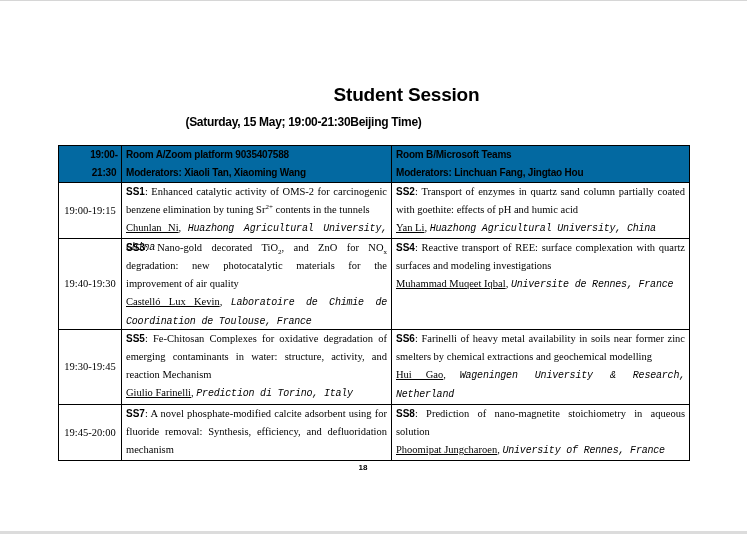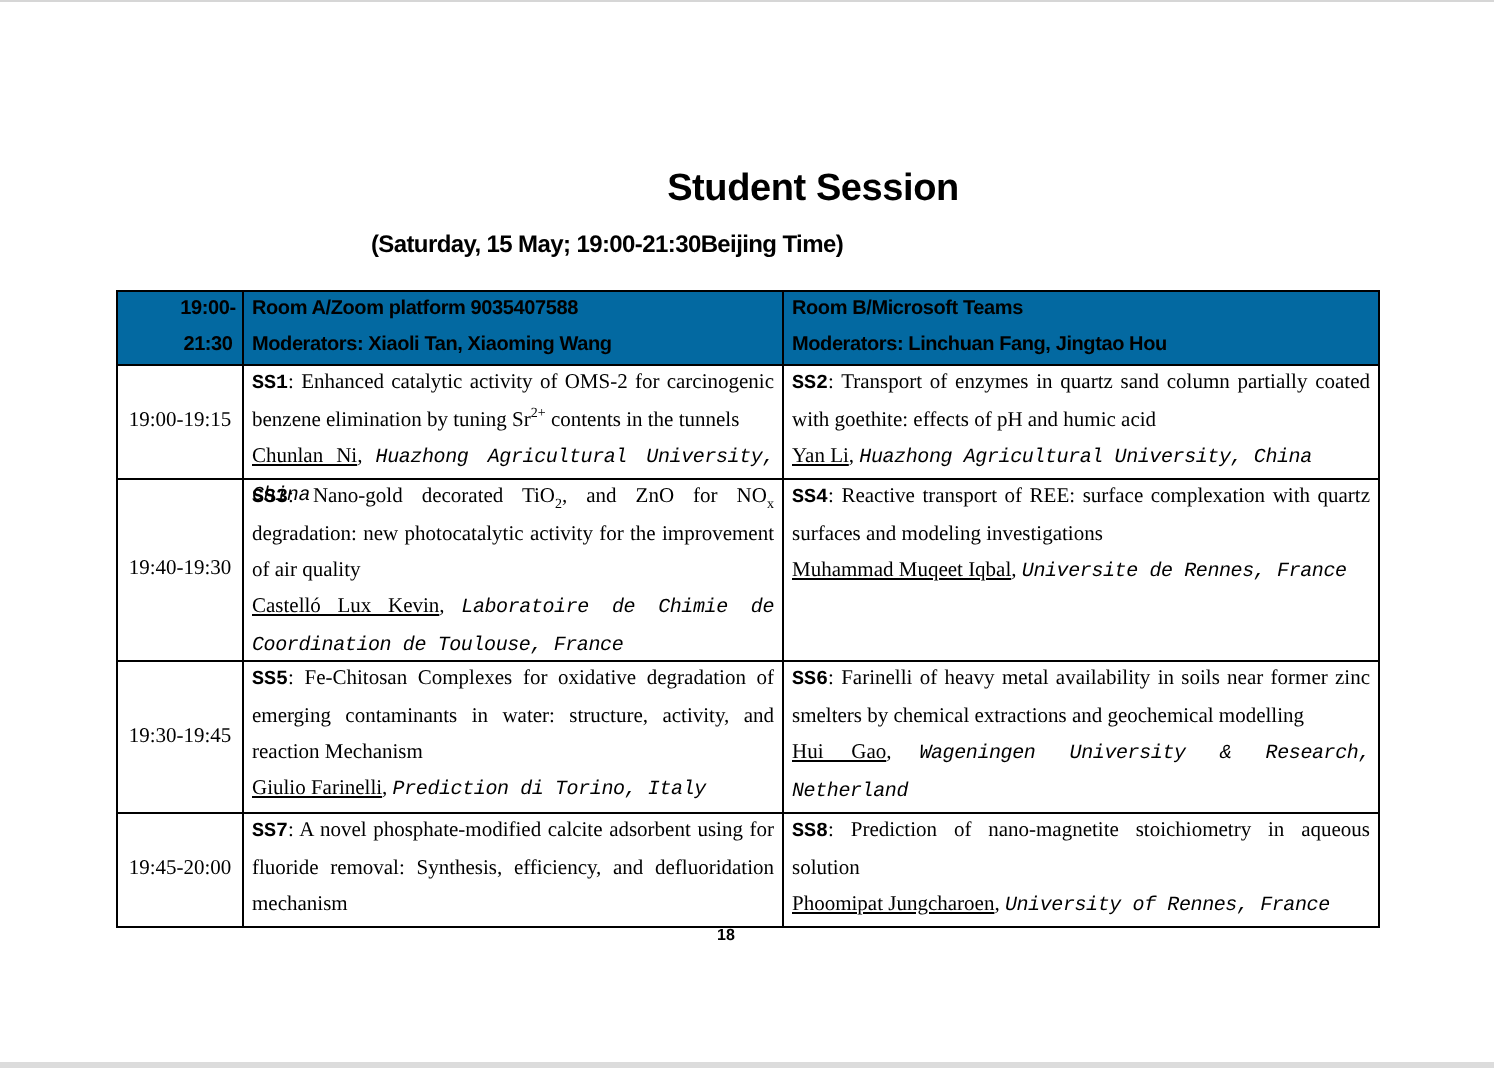--- a/index.html
+++ b/index.html
@@ -21,21 +21,21 @@
     position: absolute; left: 58px; top: 145px; width: 631px;
     border-collapse: collapse; table-layout: fixed;
   }
   table.sched td {
     border: 1px solid #000; vertical-align: top; padding: 0 4px;
     font-size: 10.5px; line-height: 18px; text-align: justify;
   }
   table.sched td.time { vertical-align: middle; text-align: center; padding: 0; font-size: 10.5px; }
   tr.head td { background: #0369a1; font-family: "Liberation Sans", sans-serif; font-weight: bold; font-size: 10px; letter-spacing: -0.2px; }
   tr.head td.time { font-size: 10px; padding-left: 28px; }
-  .code { font-family: Liberation Mono, monospace; font-weight: bold; font-size: 10px; }
+  .code { font-family: Liberation Sans, sans-serif; font-weight: bold; font-size: 10px; }
   .author { text-decoration: underline; }
   .affil { font-family: Liberation Mono, monospace; font-style: italic; font-size: 10px; letter-spacing: -0.2px; }
   .page-number {
     position: absolute; left: 0; width: 726px; top: 463px; text-align: center;
     font-family: "Liberation Sans", sans-serif; font-weight: bold; font-size: 8px;
   }
   sub, sup { font-size: 7px; line-height: 0; }
 </style>
 </head>
 <body>
@@ -75,21 +75,21 @@
     <td>
       <span class="code">SS2</span>: <span>Transport of enzymes in quartz sand column partially coated with goethite: effects of pH and humic acid</span><br>
       <span class="author">Yan Li</span>, <span class="affil">Huazhong Agricultural University, China</span>
     </td>
   </tr>
 
   <tr>
     <td class="time">19:40-19:30</td>
     <td>
       <div style="height:90px">
-        <span class="code">SS3</span>: <span><span>Nano-gold decorated TiO</span><sub>2</sub><span>, and ZnO for NO</span><sub>x</sub><span> degradation: new photocatalytic activity for the improvement of air quality</span></span><br>
+        <span class="code">SS3</span>: <span><span>Nano-gold decorated TiO</span><sub>2</sub><span>, and ZnO for NO</span><sub>x</sub><span> degradation: new photocatalytic materials for the improvement of air quality</span></span><br>
         <span class="author">Castelló Lux Kevin</span>, <span class="affil">Laboratoire de Chimie de Coordination de Toulouse, France</span>
       </div>
     </td>
     <td>
       <span class="code">SS4</span>: <span>Reactive transport of REE: surface complexation with quartz surfaces and modeling investigations</span><br>
       <span class="author">Muhammad Muqeet Iqbal</span>, <span class="affil">Universite de Rennes, France</span>
     </td>
   </tr>
 
   <tr>

